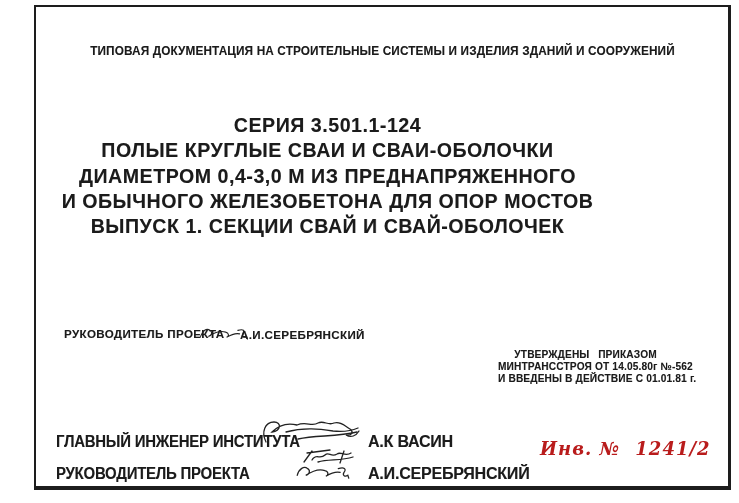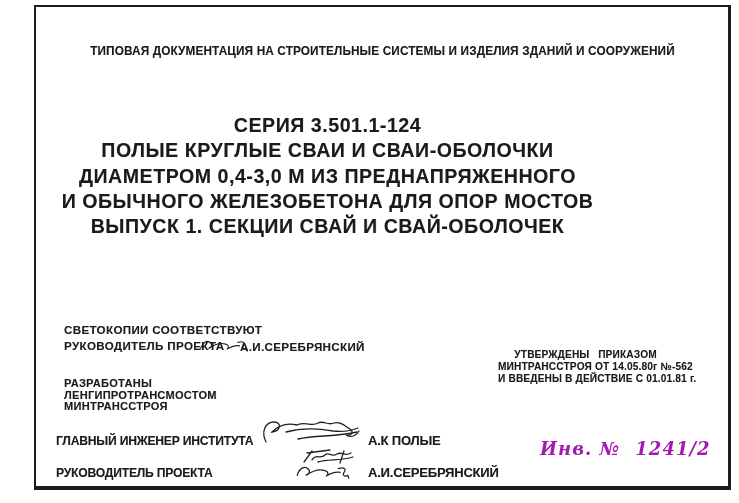--- a/index.html
+++ b/index.html
@@ -48,36 +48,36 @@
   
   .approval{
     position:absolute;left:498px;top:348px;
     font-size:10.5px;line-height:12px;letter-spacing:0.2px;white-space:nowrap;
     transform:scaleX(0.96);transform-origin:0 0;
   }
   .approval .l0{padding-left:17px;word-spacing:6px;}
   
   .sig-row{
     position:absolute;left:56px;width:660px;height:14px;
-    font-size:13px;letter-spacing:-0.2px;white-space:nowrap;text-decoration:underline;
+    font-size:16px;letter-spacing:-0.2px;white-space:nowrap;text-decoration:underline;
   }
   .sig-row .role{display:inline-block;transform:scaleX(0.93);transform-origin:0 50%;}
   .sig-row .name{position:absolute;left:312px;top:0;}
   .row-1{top:433px;}
   .row-2{top:449px;}
   .row-3{top:465px;}
   .sig-abs{position:absolute;}
   .sig-vasin{left:256px;top:418px;}
   .sig-tkachenko{left:298px;top:448px;}
   .sig-serebr-2{left:292px;top:461px;}
   
   .inv{
     position:absolute;left:540px;top:438px;
     font-family:"DejaVu Serif",serif;font-style:italic;font-weight:bold;
-    font-size:18px;letter-spacing:1px;white-space:nowrap;color:#a21caf;
+    font-size:18px;letter-spacing:1px;white-space:nowrap;color:#b91c1c;
   }
   .inv .num{margin-left:8px;}
   svg path{fill:none;stroke:#222;stroke-width:1.3;stroke-linecap:round;}
 </style>
 </head>
 <body>
 
 <div class="page">
 
   <div class="frame"></div>
@@ -86,48 +86,42 @@
 
   <div class="title-block">
     <div class="title-line ink">СЕРИЯ 3.501.1-124</div>
     <div class="title-line ink">ПОЛЫЕ КРУГЛЫЕ СВАИ И СВАИ-ОБОЛОЧКИ</div>
     <div class="title-line ink">ДИАМЕТРОМ 0,4-3,0 М ИЗ ПРЕДНАПРЯЖЕННОГО</div>
     <div class="title-line ink">И ОБЫЧНОГО ЖЕЛЕЗОБЕТОНА ДЛЯ ОПОР МОСТОВ</div>
     <div class="title-line ink">ВЫПУСК 1. СЕКЦИИ СВАЙ И СВАЙ-ОБОЛОЧЕК</div>
   </div>
 
   <div class="copy-note ink">
-    <div>СВЕТОКОПИИ СООТВЕТСТВУЮТ</div>
     <div class="role-row">
       <span>РУКОВОДИТЕЛЬ ПРОЕКТА</span>
       <span class="sig">
         <svg width="52" height="20" viewBox="0 0 60 22" aria-hidden="true">
           <path d="M3 15 C5 8 10 5 14 8 C17 10 16 14 12 15 C18 11 26 8 32 10 C36 11 36 15 33 16 C38 13 44 11 48 12"></path>
           <path d="M46 8 C52 6 55 8 52 12 C50 15 53 17 56 15 L57 18"></path>
         </svg>
       </span>
       <span class="approver-name">А.И.СЕРЕБРЯНСКИЙ</span>
     </div>
   </div>
 
-  <div class="developed ink">
-    <div>РАЗРАБОТАНЫ</div>
-    <div>ЛЕНГИПРОТРАНСМОСТОМ</div>
-    <div>МИНТРАНССТРОЯ</div>
-  </div>
 
   <div class="approval ink">
     <div class="l0">УТВЕРЖДЕНЫ ПРИКАЗОМ</div>
     <div>МИНТРАНССТРОЯ ОТ 14.05.80г №-562</div>
     <div>И ВВЕДЕНЫ В ДЕЙСТВИЕ С 01.01.81 г.</div>
   </div>
 
   <div class="sig-row row-1 ink">
     <span class="role">ГЛАВНЫЙ ИНЖЕНЕР ИНСТИТУТА</span>
-    <span class="name">А.К ПОЛЫЕ</span>
+    <span class="name">А.К ВАСИН</span>
   </div>
   <div class="sig-row row-3 ink">
     <span class="role">РУКОВОДИТЕЛЬ ПРОЕКТА</span>
     <span class="name">А.И.СЕРЕБРЯНСКИЙ</span>
   </div>
 
   <span class="sig-abs sig-vasin">
     <svg width="106" height="30" viewBox="0 0 106 30" aria-hidden="true">
       <path d="M10 24 C5 14 9 4 18 4 C26 4 25 13 16 14 C24 6 33 5 41 7 C50 3 56 9 62 5 C68 2 72 8 78 5 C84 3 89 8 94 11 C98 14 96 18 90 17 C95 20 100 18 103 13"></path>
       <path d="M30 14 C48 9 64 11 77 13 C86 14 95 13 102 10"></path>

